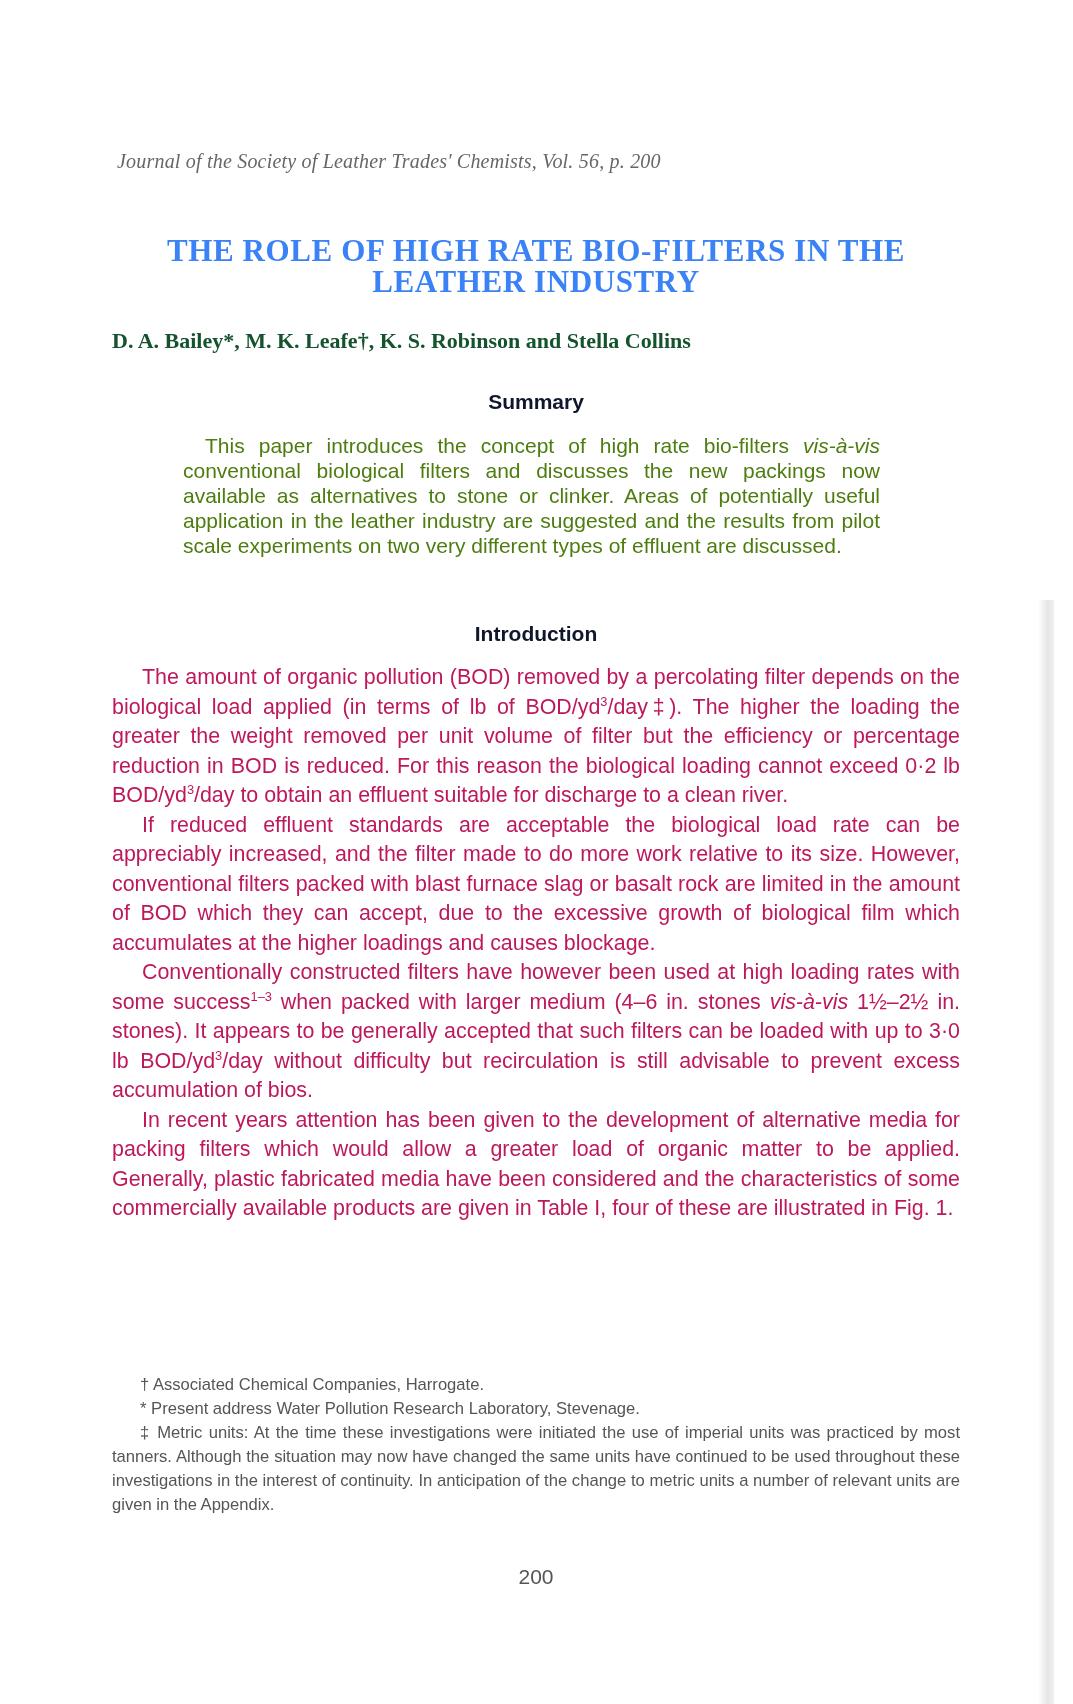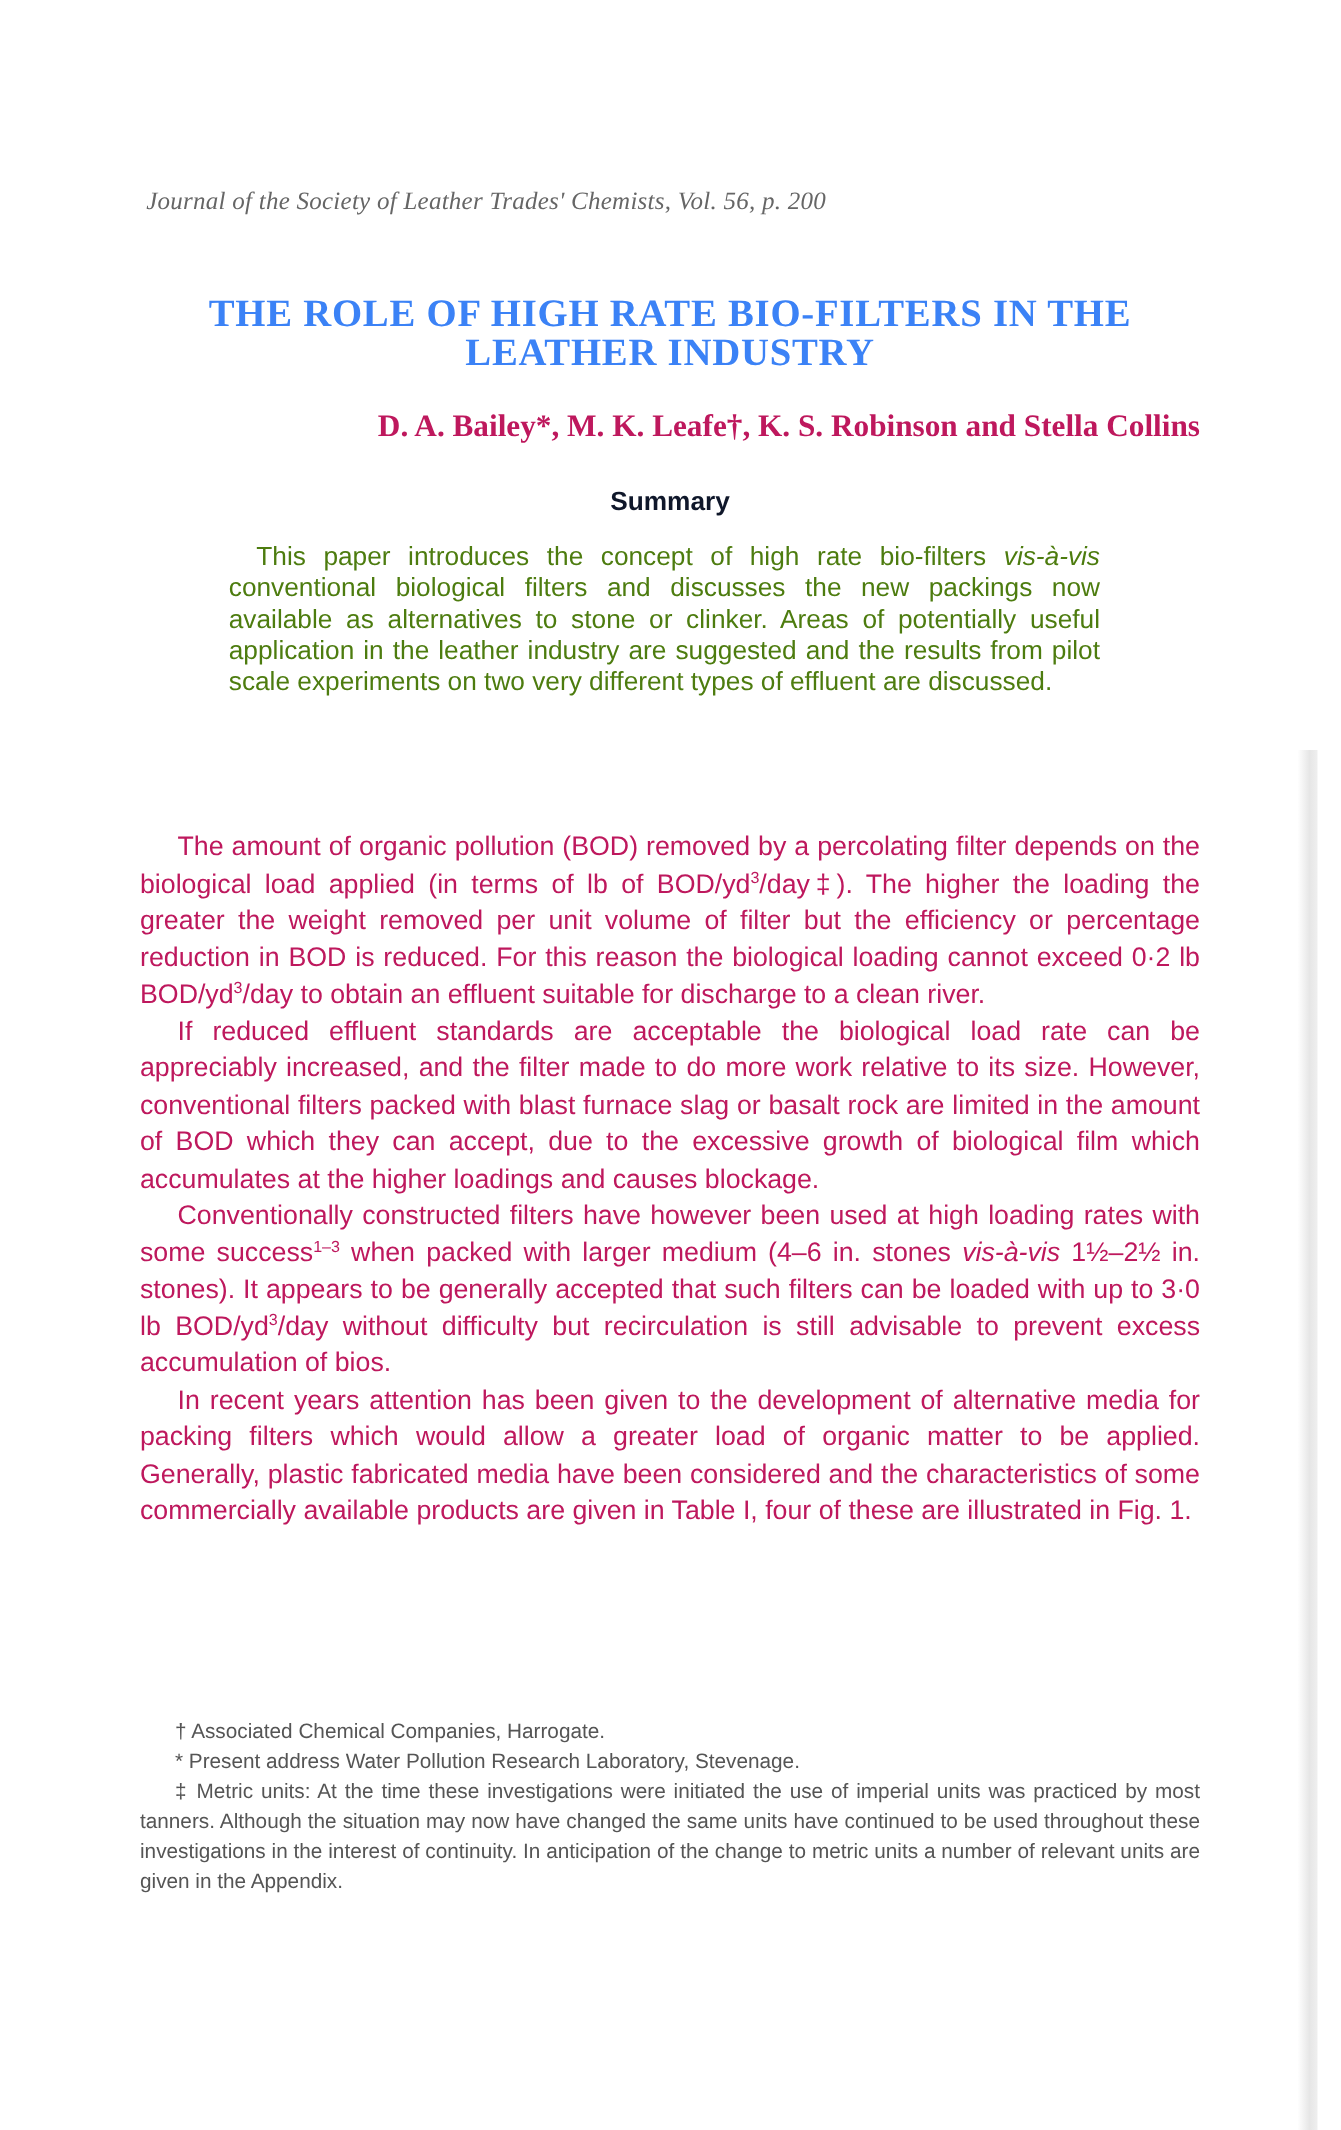--- a/index.html
+++ b/index.html
@@ -5,22 +5,22 @@
     html, body { margin: 0; padding: 0; background: #ffffff; }
     body { width: 1073px; height: 1704px; position: relative; overflow: hidden;
            font-family: "Liberation Serif", "DejaVu Serif", serif; color: #555555; }
     .page { position: absolute; left: 0; top: 0; width: 1073px; height: 1704px; background: #fff; }
     .edge-shadow { position: absolute; left: 1038px; top: 600px; width: 16px; height: 1130px;
                    background: linear-gradient(to right, #ffffff, #e6e6e6 60%, #efefef); }
     .running-head { position: absolute; left: 117px; top: 150px; font-style: italic; font-size: 20px;
                     color: #666; letter-spacing: 0.2px; white-space: nowrap; }
     .title { position: absolute; left: 112px; width: 848px; top: 235px; text-align: center;
              font-weight: bold; font-size: 31px; line-height: 31px; color: #3b82f6; letter-spacing: 0.6px; }
-    .authors { position: absolute; left: 112px; width: 848px; top: 328px; text-align: right;
-               font-weight: bold; font-size: 25px; color: #be185d; }
+    .authors { position: absolute; left: 112px; width: 848px; top: 328px; text-align: left;
+               font-weight: bold; font-size: 22px; color: #14532d; }
     .section-heading { position: absolute; left: 112px; width: 848px; text-align: center;
                        font-weight: bold; font-size: 21px; color: #0f172a;
                        font-family: "Liberation Sans Narrow", "Liberation Sans", sans-serif; }
     .summary-heading { top: 390px; }
     .intro-heading { top: 622px; }
     .summary { position: absolute; left: 183px; width: 697px; top: 433px;
                font-family: "Liberation Sans", "DejaVu Sans", sans-serif; font-size: 21px;
                line-height: 25px; text-align: justify; color: #4d7c0f; }
     .summary p { margin: 0; text-indent: 22px; }
     .body-text { position: absolute; left: 112px; width: 848px; top: 663px;
@@ -47,27 +47,29 @@
   <div class="title">THE ROLE OF HIGH RATE BIO-FILTERS IN THE LEATHER INDUSTRY</div>
 
   <div class="authors">D. A. Bailey*, M. K. Leafe†, K. S. Robinson and Stella Collins</div>
 
   <div class="section-heading summary-heading">Summary</div>
 
   <div class="summary">
     <p><span>This paper introduces the concept of high rate bio-filters </span><em>vis-à-vis</em><span> conventional biological filters and discusses the new packings now available as alternatives to stone or clinker. Areas of potentially useful application in the leather industry are suggested and the results from pilot scale experiments on two very different types of effluent are discussed.</span></p>
   </div>
 
+  <div class="section-heading intro-heading">Introduction</div>
 
   <div class="body-text">
     <p><span>The amount of organic pollution (BOD) removed by a percolating filter depends on the biological load applied (in terms of lb of BOD/yd</span><sup>3</sup><span>/day‡). The higher the loading the greater the weight removed per unit volume of filter but the efficiency or percentage reduction in BOD is reduced. For this reason the biological loading cannot exceed 0·2 lb BOD/yd</span><sup>3</sup><span>/day to obtain an effluent suitable for discharge to a clean river.</span></p>
     <p>If reduced effluent standards are acceptable the biological load rate can be appreciably increased, and the filter made to do more work relative to its size. However, conventional filters packed with blast furnace slag or basalt rock are limited in the amount of BOD which they can accept, due to the excessive growth of biological film which accumulates at the higher loadings and causes blockage.</p>
     <p><span>Conventionally constructed filters have however been used at high loading rates with some success</span><sup>1–3</sup><span> when packed with larger medium (4–6 in. stones </span><em>vis-à-vis</em><span> 1½–2½ in. stones). It appears to be generally accepted that such filters can be loaded with up to 3·0 lb BOD/yd</span><sup>3</sup><span>/day without difficulty but recirculation is still advisable to prevent excess accumulation of bios.</span></p>
     <p>In recent years attention has been given to the development of alternative media for packing filters which would allow a greater load of organic matter to be applied. Generally, plastic fabricated media have been considered and the characteristics of some commercially available products are given in Table I, four of these are illustrated in Fig. 1.</p>
   </div>
 
   <div class="footnotes">
     <p>† Associated Chemical Companies, Harrogate.</p>
     <p>* Present address Water Pollution Research Laboratory, Stevenage.</p>
     <p>‡ Metric units: At the time these investigations were initiated the use of imperial units was practiced by most tanners. Although the situation may now have changed the same units have continued to be used throughout these investigations in the interest of continuity. In anticipation of the change to metric units a number of relevant units are given in the Appendix.</p>
   </div>
 
+  <div class="page-number">200</div>
 </div>
 
 </body></html>

